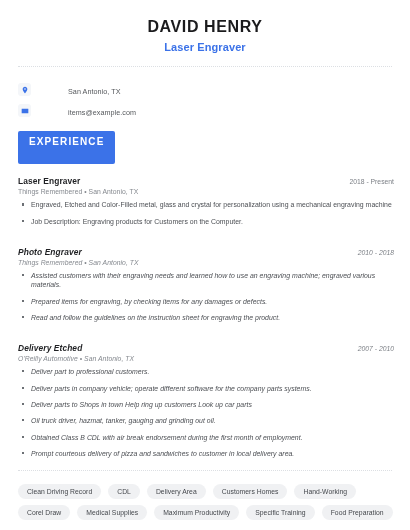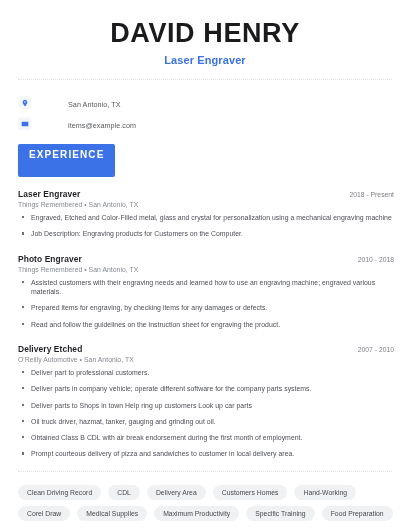--- a/index.html
+++ b/index.html
@@ -22,21 +22,21 @@
     position: relative;
     padding: 0 14px;
   }
 
   
   .header {
     padding-top: 18px;
     text-align: center;
   }
   .name {
-    font-size: 27px;
+    font-size: 16px;
     font-weight: bold;
     letter-spacing: 0.6px;
     color: #1b1b1d;
     line-height: 1.15;
   }
   .job-title {
     margin-top: 5px;
     font-size: 11px;
     font-weight: bold;
     color: #3b72e8;
@@ -145,21 +145,21 @@
   }
   ul.bullets li::before {
     content: "";
     position: absolute;
     left: 4px;
     top: 3px;
     width: 2.2px;
     height: 2.2px;
     background: #6c7075;
   }
-  .job.spaced { margin-top: 15px; }
+  .job.spaced { margin-top: 21px; font-style: italic; }
 
   
   .skills {
     margin-top: 13px;
     padding-left: 4px;
     display: flex;
     flex-wrap: wrap;
     gap: 6px 7px;
   }
   .chip {

